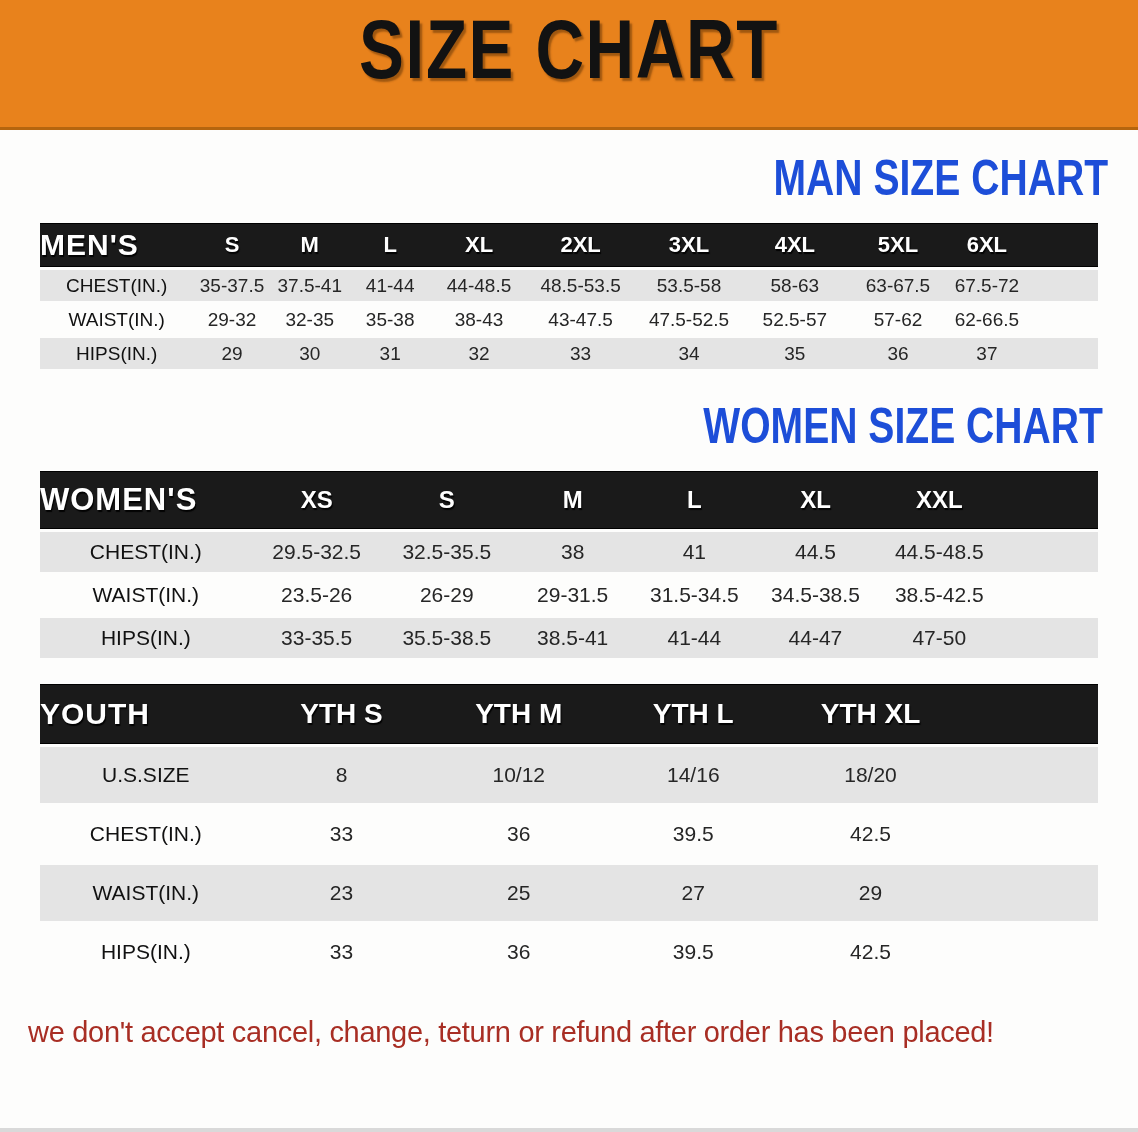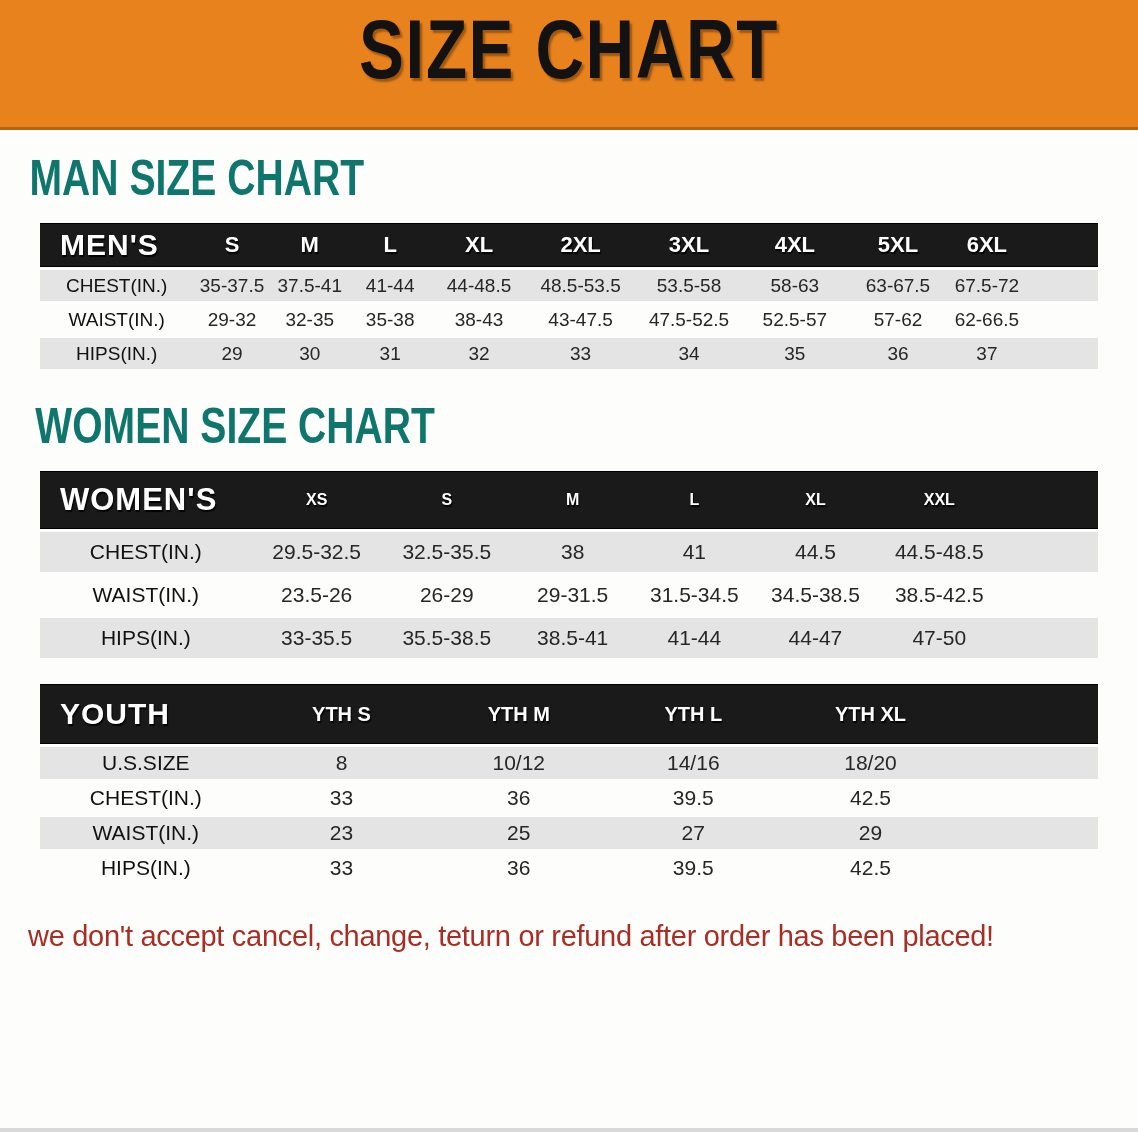--- a/index.html
+++ b/index.html
@@ -33,24 +33,24 @@
     line-height:98px;
     color:#121212;
     letter-spacing:2px;
     transform:scale(0.82,1.02);
     transform-origin:center;
     text-shadow:3px 3px 2px rgba(70,35,0,0.45);
     white-space:nowrap;
   }
   
   h2{
-    text-align:left;
+    text-align:right;
     font-size:46px;
     line-height:52px;
-    color:#0f766e;
+    color:#1d4ed8;
     font-weight:bold;
     white-space:nowrap;
   }
   h2 span{display:inline-block;transform:scale(0.85,1.08);transform-origin:center;letter-spacing:0px;}
   h2.man{margin-top:22px;}
   h2.women{margin-top:28px;}
   h2.youth{margin-top:55px;}
   
   .tbl-wrap{padding:0 40px;}
   table{
@@ -68,41 +68,40 @@
     font-weight:bold;
     text-align:center;
     text-shadow:1px 2px 1px rgba(0,0,0,0.9);
     border-top:1px solid #000;
     border-bottom:1px solid #000;
     overflow:hidden;
     white-space:nowrap;
   }
   thead th.group-label{
     text-align:left;
-    padding-left:20px;
     letter-spacing:1px;
   }
   table.men thead th{height:44px;font-size:22px;}
   table.men thead th.group-label{font-size:30px;}
-  table.women thead th{height:58px;font-size:16px;}
+  table.women thead th{height:58px;font-size:24px;}
   table.women thead th.group-label{font-size:31px;}
-  table.youth thead th{height:60px;font-size:20px;}
+  table.youth thead th{height:60px;font-size:28px;}
   table.youth thead th.group-label{font-size:30px;}
   tbody td{
     text-align:center;
     color:#262626;
     white-space:nowrap;
     overflow:hidden;
   }
   tbody tr:nth-child(odd) td{background:var(--row_gray);}
   tbody tr:nth-child(even) td{background:transparent;}
   tbody td.row-label{color:#111;}
   table.men tbody td{height:31px;font-size:19px;}
   table.women tbody td{height:40px;font-size:21px;}
-  table.youth tbody td{height:32px;font-size:21px;}
+  table.youth tbody td{height:56px;font-size:21px;}
   
   table.men th:nth-child(1){width:14.5%}
   table.men th:nth-child(2){width:7.3%}
   table.men th:nth-child(3){width:7.4%}
   table.men th:nth-child(4){width:7.8%}
   table.men th:nth-child(5){width:9%}
   table.men th:nth-child(6){width:10.2%}
   table.men th:nth-child(7){width:10.3%}
   table.men th:nth-child(8){width:9.7%}
   table.men th:nth-child(9){width:9.8%}

